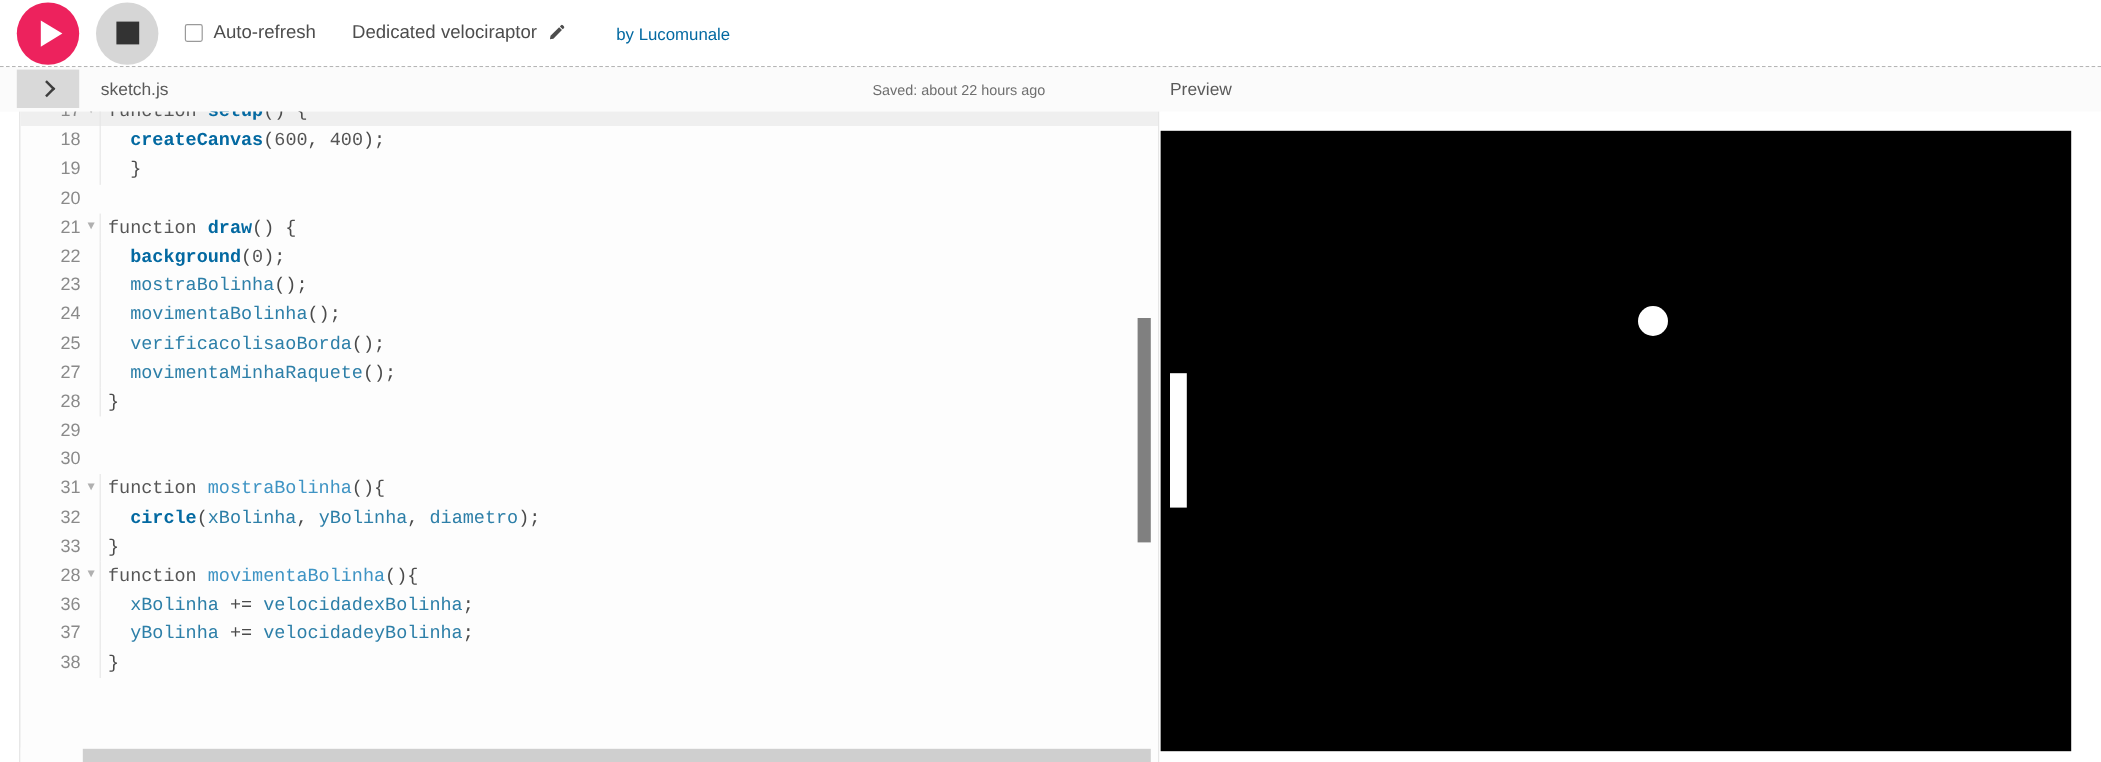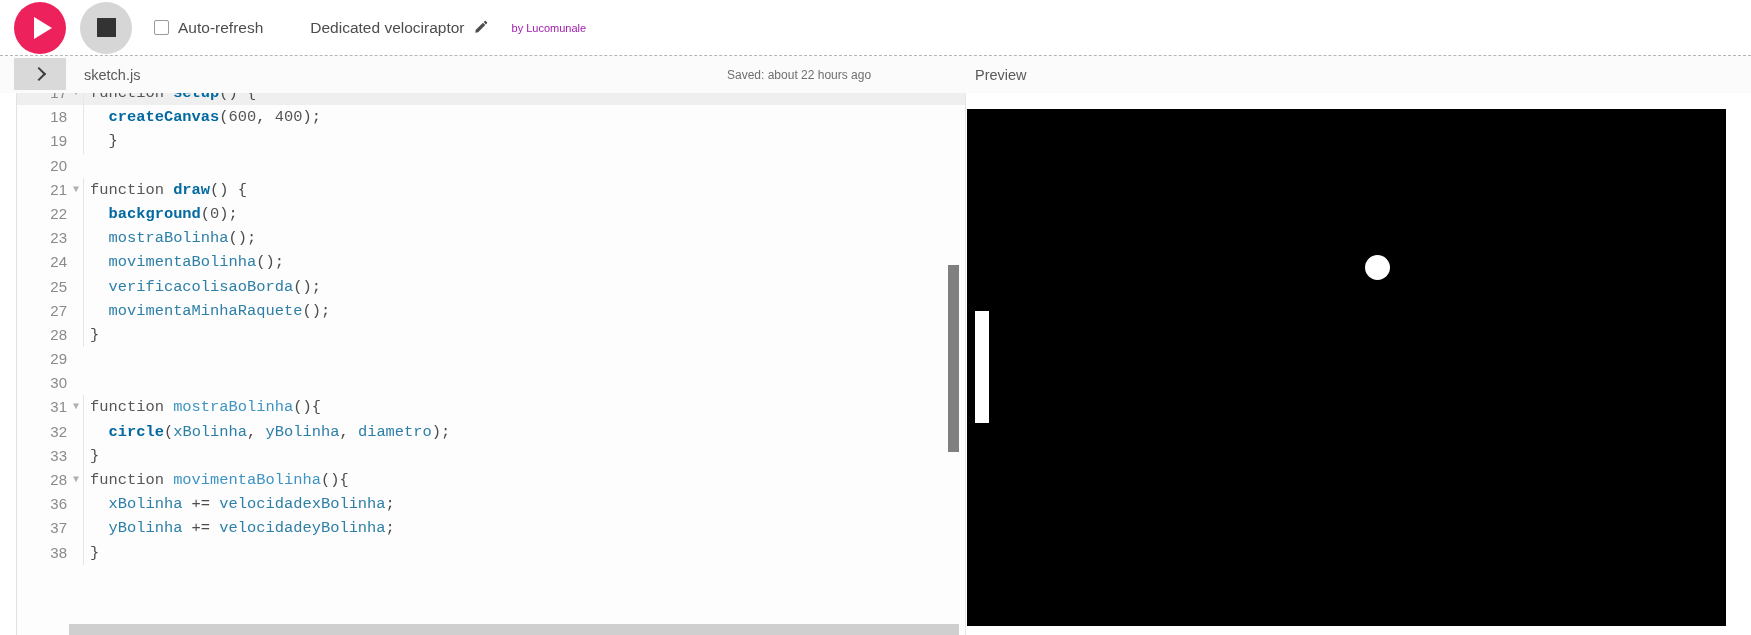--- a/index.html
+++ b/index.html
@@ -49,21 +49,21 @@
   }
   .btn-stop { background: #d6d6d6; margin-right: 22px; }
   .stop-sq {
     width: 19px; height: 19px;
     background: #333333;
   }
 
   .autorefresh {
     display: flex;
     align-items: center;
-    margin-right: 47px;
+    margin-right: 30px;
     cursor: pointer;
   }
   .checkbox {
     width: 15px; height: 15px;
     border: 1px solid #9a9a9a;
     border-radius: 2px;
     background: #ffffff;
     margin-right: 9px;
     flex: none;
   }
@@ -79,23 +79,24 @@
     white-space: nowrap;
     cursor: pointer;
   }
   .pencil-icon {
     width: 15px; height: 15px;
     margin-right: 24px;
     display: inline-block;
     cursor: pointer;
   }
   .author {
-    font-size: 11px;
-    color: #a21caf;
+    font-size: 14px;
+    color: #0369a1;
     white-space: nowrap;
+    margin-left: 19px;
   }
 
   
   .workspace {
     position: absolute;
     top: 55px; left: 0;
     width: 1751px;
     height: 580px;
     border-top: 1px dashed #b5b5b5;
     background: #ffffff;

